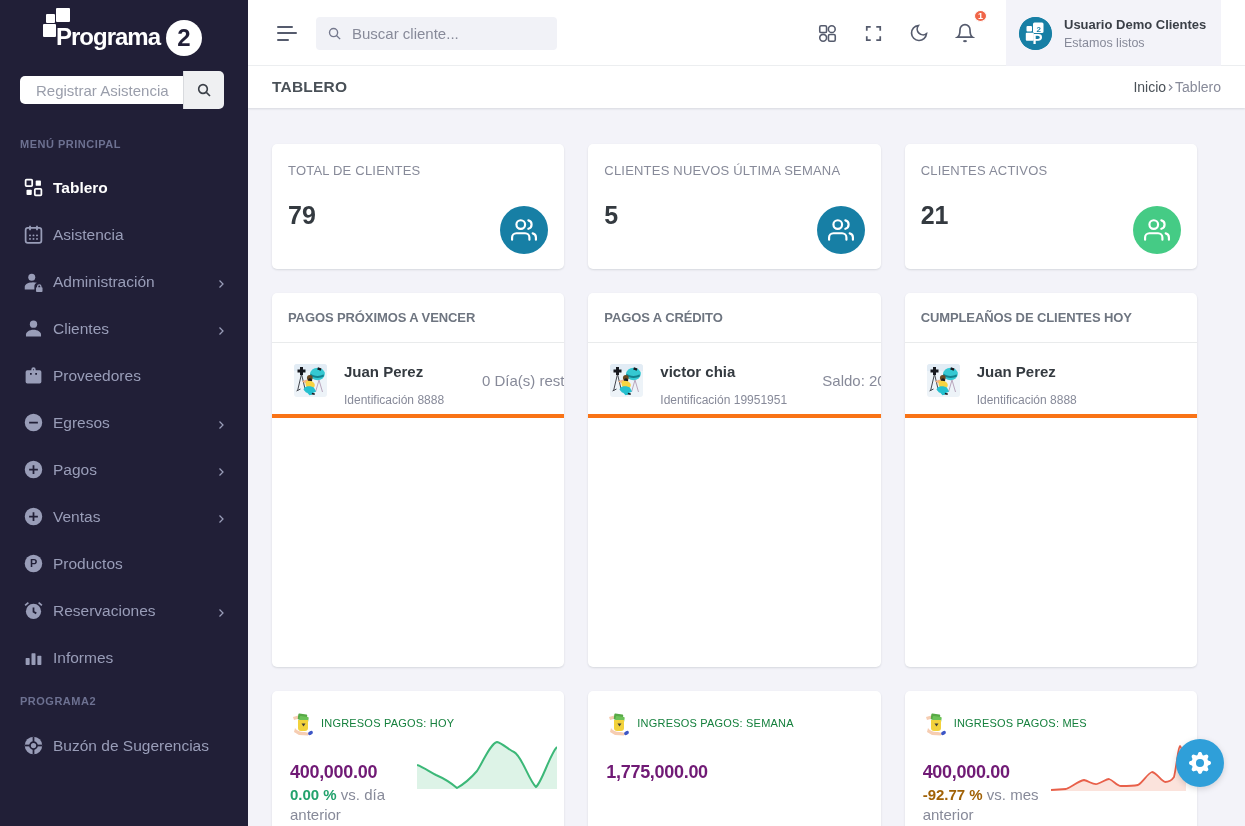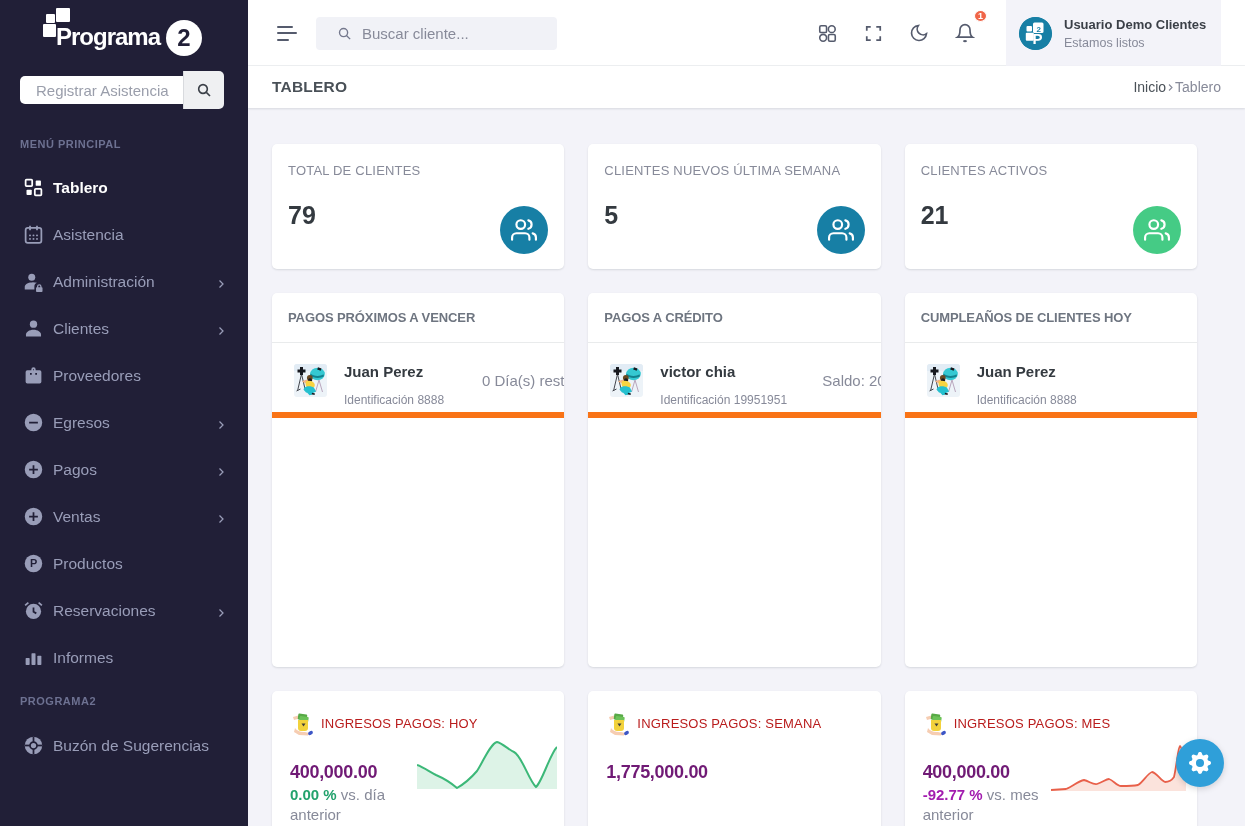--- a/index.html
+++ b/index.html
@@ -23,21 +23,21 @@
 .mi{height:47px;display:flex;align-items:center;padding-left:23px;color:#999db8;font-size:15.5px;position:relative}
 .mi.active{color:#fff;font-weight:700}
 .mi .ic{width:21px;height:21px;margin-right:9px;display:flex;align-items:center;justify-content:center}
 .mi .chev{position:absolute;right:21px;top:50%;margin-top:-6px}
 
 .main{margin-left:248px}
 .navbar{height:66px;background:#fff;display:flex;align-items:center;position:relative;box-shadow:inset 0 -1px 0 #eef0f2}
 .hamb{margin-left:29px;width:20px}
 .hamb div{height:2px;background:#555b6d;border-radius:1px;margin-bottom:4.5px}
 .hamb .l1{width:16px}.hamb .l2{width:20px}.hamb .l3{width:12px;margin-bottom:0}
-.nav-search{margin-left:19px;width:241px;height:33px;background:#f1f2f7;border-radius:4px;display:flex;align-items:center;padding-left:21px}
+.nav-search{margin-left:19px;width:241px;height:33px;background:#f1f2f7;border-radius:4px;display:flex;align-items:center;padding-left:11px}
 .nav-search span{color:#878a99;font-size:15px;margin-left:10px}
 .nav-icons{position:absolute;right:270px;top:0;height:66px;display:flex;align-items:center;gap:26px}
 .nav-ic{position:relative;width:20px;height:20px;display:flex;align-items:center;justify-content:center}
 .badge{position:absolute;left:19px;top:-13px;min-width:12px;height:12px;background:#f06548;border-radius:50%;color:#fff;font-size:9px;font-weight:700;display:flex;align-items:center;justify-content:center;padding:0 3px;border:1.5px solid #fff}
 .user-block{position:absolute;right:24px;top:0;width:215px;height:66px;background:#f3f3f9;display:flex;align-items:center;padding-left:13px}
 .user-av{width:33px;height:33px;border-radius:50%;background:#177fa5;position:relative;overflow:hidden;flex:none}
 .user-txt{margin-left:12px}
 .user-name{font-size:13px;font-weight:700;color:#3a3f47}
 .user-sub{font-size:12.5px;color:#878a99;margin-top:4px}
 .titlebar{height:42px;background:#fff;display:flex;align-items:center;justify-content:space-between;padding:0 24px;box-shadow:0 1px 2px rgba(56,65,74,.15);position:relative;z-index:2}
@@ -49,31 +49,31 @@
 .row{display:flex;gap:24px;margin-bottom:24px}
 .card{background:#fff;border-radius:5px;box-shadow:0 1px 2px rgba(56,65,74,.15);flex:1;position:relative}
 .r1 .card{height:124.5px}
 .r2 .card{height:374px;overflow:hidden}
 .r3 .card{height:142px;overflow:hidden}
 .stat-title{position:absolute;left:16px;top:19px;font-size:13px;color:#878a99;letter-spacing:.2px}
 .stat-num{position:absolute;left:16px;top:57px;font-size:25px;font-weight:700;color:#343a40}
 .stat-circ{position:absolute;right:16px;bottom:15px;width:48px;height:48px;border-radius:50%;display:flex;align-items:center;justify-content:center}
 .teal{background:#177fa5}.grn{background:#45cb85}
 .list-head{height:50.5px;border-bottom:1px solid #e9ebec;display:flex;align-items:center;padding-left:16px;font-size:13px;font-weight:700;color:#6e7580;letter-spacing:-.1px}
-.list-row{height:75px;border-bottom:6px solid #f97316;position:relative}
+.list-row{height:75px;border-bottom:4px solid #f97316;position:relative}
 .avatar{position:absolute;left:22px;top:21px;width:33px;height:33px;border-radius:3px;overflow:hidden}
 .l-name{position:absolute;left:72px;top:20px;font-size:15px;font-weight:700;color:#343a40}
 .l-sub{position:absolute;left:72px;top:50px;font-size:12px;color:#878a99}
 .l-right{position:absolute;top:29px;font-size:15px;color:#878a99;white-space:nowrap}
 .ing-head{position:absolute;left:19px;top:20px;display:flex;align-items:center}
-.ing-title{font-size:13px;color:#b91c1c;letter-spacing:.2px;margin-left:5px}
+.ing-title{font-size:11px;color:#15803d;letter-spacing:.2px;margin-left:5px}
 .ing-num{position:absolute;left:18px;top:71px;font-size:18px;font-weight:700;color:#701a75;letter-spacing:-.3px}
 .ing-sub{position:absolute;left:18px;top:94px;font-size:15px;color:#878a99;line-height:20px}
 .pct-g{color:#23a26d;font-weight:700}
-.pct-r{color:#a21caf;font-weight:700}
+.pct-r{color:#a16207;font-weight:700}
 .spark{position:absolute;right:7px;top:50px}
 .gear-fab{position:fixed;right:21px;bottom:39px;width:48px;height:48px;border-radius:50%;background:#2f9fd9;display:flex;align-items:center;justify-content:center;z-index:20;box-shadow:0 2px 6px rgba(0,0,0,.15)}
 </style>
 </head>
 <body>
 
 <div class="sidebar">
   <div class="logo">
     <div class="logo-mark">
         <div class="sq1"></div>

